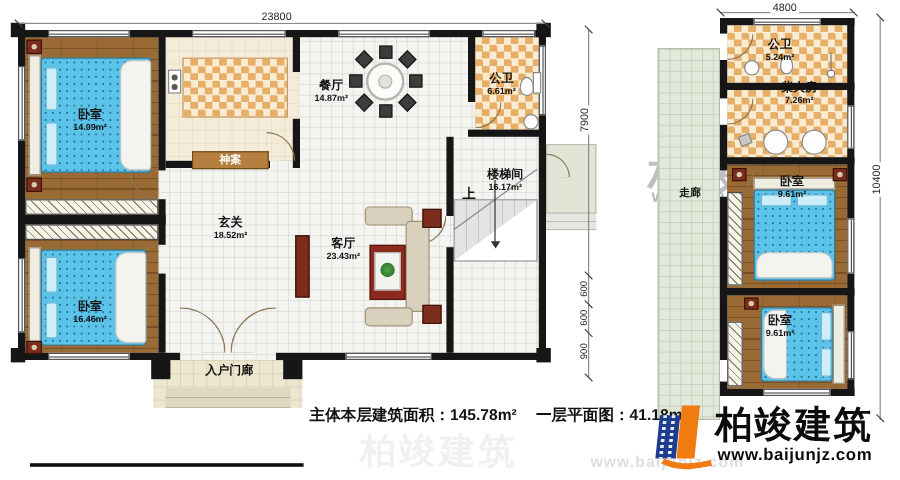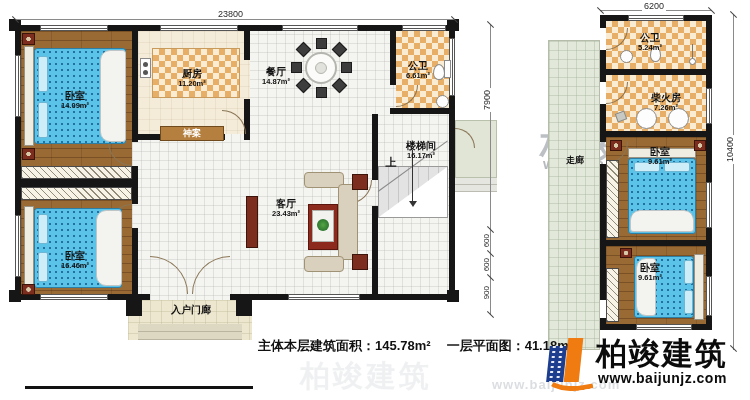--- a/index.html
+++ b/index.html
@@ -170,37 +170,37 @@
   <div class="abs banner" style="left:160px;top:126px;width:64px;height:15px;">神案</div>
 
   <div class="abs rlabel" style="left:40px;top:90px;width:70px;">
     <div>卧室</div>
     <div class="ra">14.09m²</div>
   </div>
   <div class="abs rlabel" style="left:40px;top:250px;width:70px;">
     <div>卧室</div>
     <div class="ra">16.46m²</div>
   </div>
-  <div class="abs rlabel" style="left:160px;top:68px;width:64px;">
-    <div>厨房</div>
-    <div class="ra">11.20m²</div>
-  </div>
   <div class="abs rlabel" style="left:248px;top:66px;width:56px;">
     <div>餐厅</div>
     <div class="ra">14.87m²</div>
   </div>
   <div class="abs rlabel" style="left:396px;top:60px;width:44px;">
     <div>公卫</div>
     <div class="ra">6.61m²</div>
   </div>
   <div class="abs rlabel" style="left:392px;top:140px;width:58px;">
     <div>楼梯间</div>
     <div class="ra">16.17m²</div>
   </div>
   <div class="abs rlabel" style="left:384px;top:156px;width:14px;font-size:11px;">上</div>
+  <div class="abs rlabel" style="left:160px;top:180px;width:64px;">
+    <div>玄关</div>
+    <div class="ra">18.52m²</div>
+  </div>
   <div class="abs rlabel" style="left:258px;top:198px;width:56px;">
     <div>客厅</div>
     <div class="ra">23.43m²</div>
   </div>
   <div class="abs rlabel" style="left:154px;top:304px;width:74px;">入户门廊</div>
 
   <div class="abs dimline" style="left:15px;top:19px;width:440px;height:1px;"></div>
   <div class="abs tick" style="left:11px;top:19px;"></div>
   <div class="abs tick" style="left:450px;top:19px;"></div>
   <div class="abs dimtxt" style="left:215px;top:9px;background:#fff;padding:0 3px;">23800</div>
@@ -265,38 +265,38 @@
   <div class="abs mattress" style="left:634px;top:256px;width:60px;height:62px;"></div>
   <div class="abs pillow" style="left:684px;top:260px;width:9px;height:24px;"></div>
   <div class="abs pillow" style="left:684px;top:290px;width:9px;height:24px;"></div>
   <div class="abs fold" style="left:636px;top:258px;width:20px;height:58px;"></div>
   <div class="abs nstand" style="left:620px;top:248px;width:12px;height:10px;"></div>
 
   <div class="abs rlabel" style="left:628px;top:32px;width:44px;">
     <div>公卫</div>
     <div class="ra">5.24m²</div>
   </div>
-  <div class="abs rlabel" style="left:638px;top:92px;width:56px;">
+  <div class="abs rlabel" style="left:638px;top:68px;width:56px;">
     <div>柴火房</div>
     <div class="ra">7.26m²</div>
   </div>
   <div class="abs rlabel" style="left:560px;top:155px;width:30px;font-size:9px;">走廊</div>
   <div class="abs rlabel" style="left:632px;top:146px;width:56px;">
     <div>卧室</div>
     <div class="ra">9.61m²</div>
   </div>
   <div class="abs rlabel" style="left:622px;top:262px;width:56px;">
     <div>卧室</div>
     <div class="ra">9.61m²</div>
   </div>
 
   <div class="abs dimline" style="left:600px;top:10px;width:112px;height:1px;"></div>
   <div class="abs tick" style="left:596px;top:10px;"></div>
   <div class="abs tick" style="left:707px;top:10px;"></div>
-  <div class="abs dimtxt" style="left:642px;top:1px;background:#fff;padding:0 2px;">6200</div>
+  <div class="abs dimtxt" style="left:642px;top:1px;background:#fff;padding:0 2px;">4800</div>
   <div class="abs dimline" style="left:733px;top:15px;width:1px;height:335px;"></div>
   <div class="abs tick" style="left:729px;top:14px;"></div>
   <div class="abs tick" style="left:729px;top:348px;"></div>
   <div class="abs dimtxt vtext" style="left:725px;top:135px;background:#fff;padding:2px 0;">10400</div>
 
   <div class="abs" style="left:25px;top:386px;width:228px;height:3px;background:#111;"></div>
 
   <div class="abs statrow" style="left:258px;top:337px;">
     <span>主体本层建筑面积：</span><span>145.78m²</span><span class="gap"></span><span>一层平面图：</span><span>41.18m²</span>
   </div>

